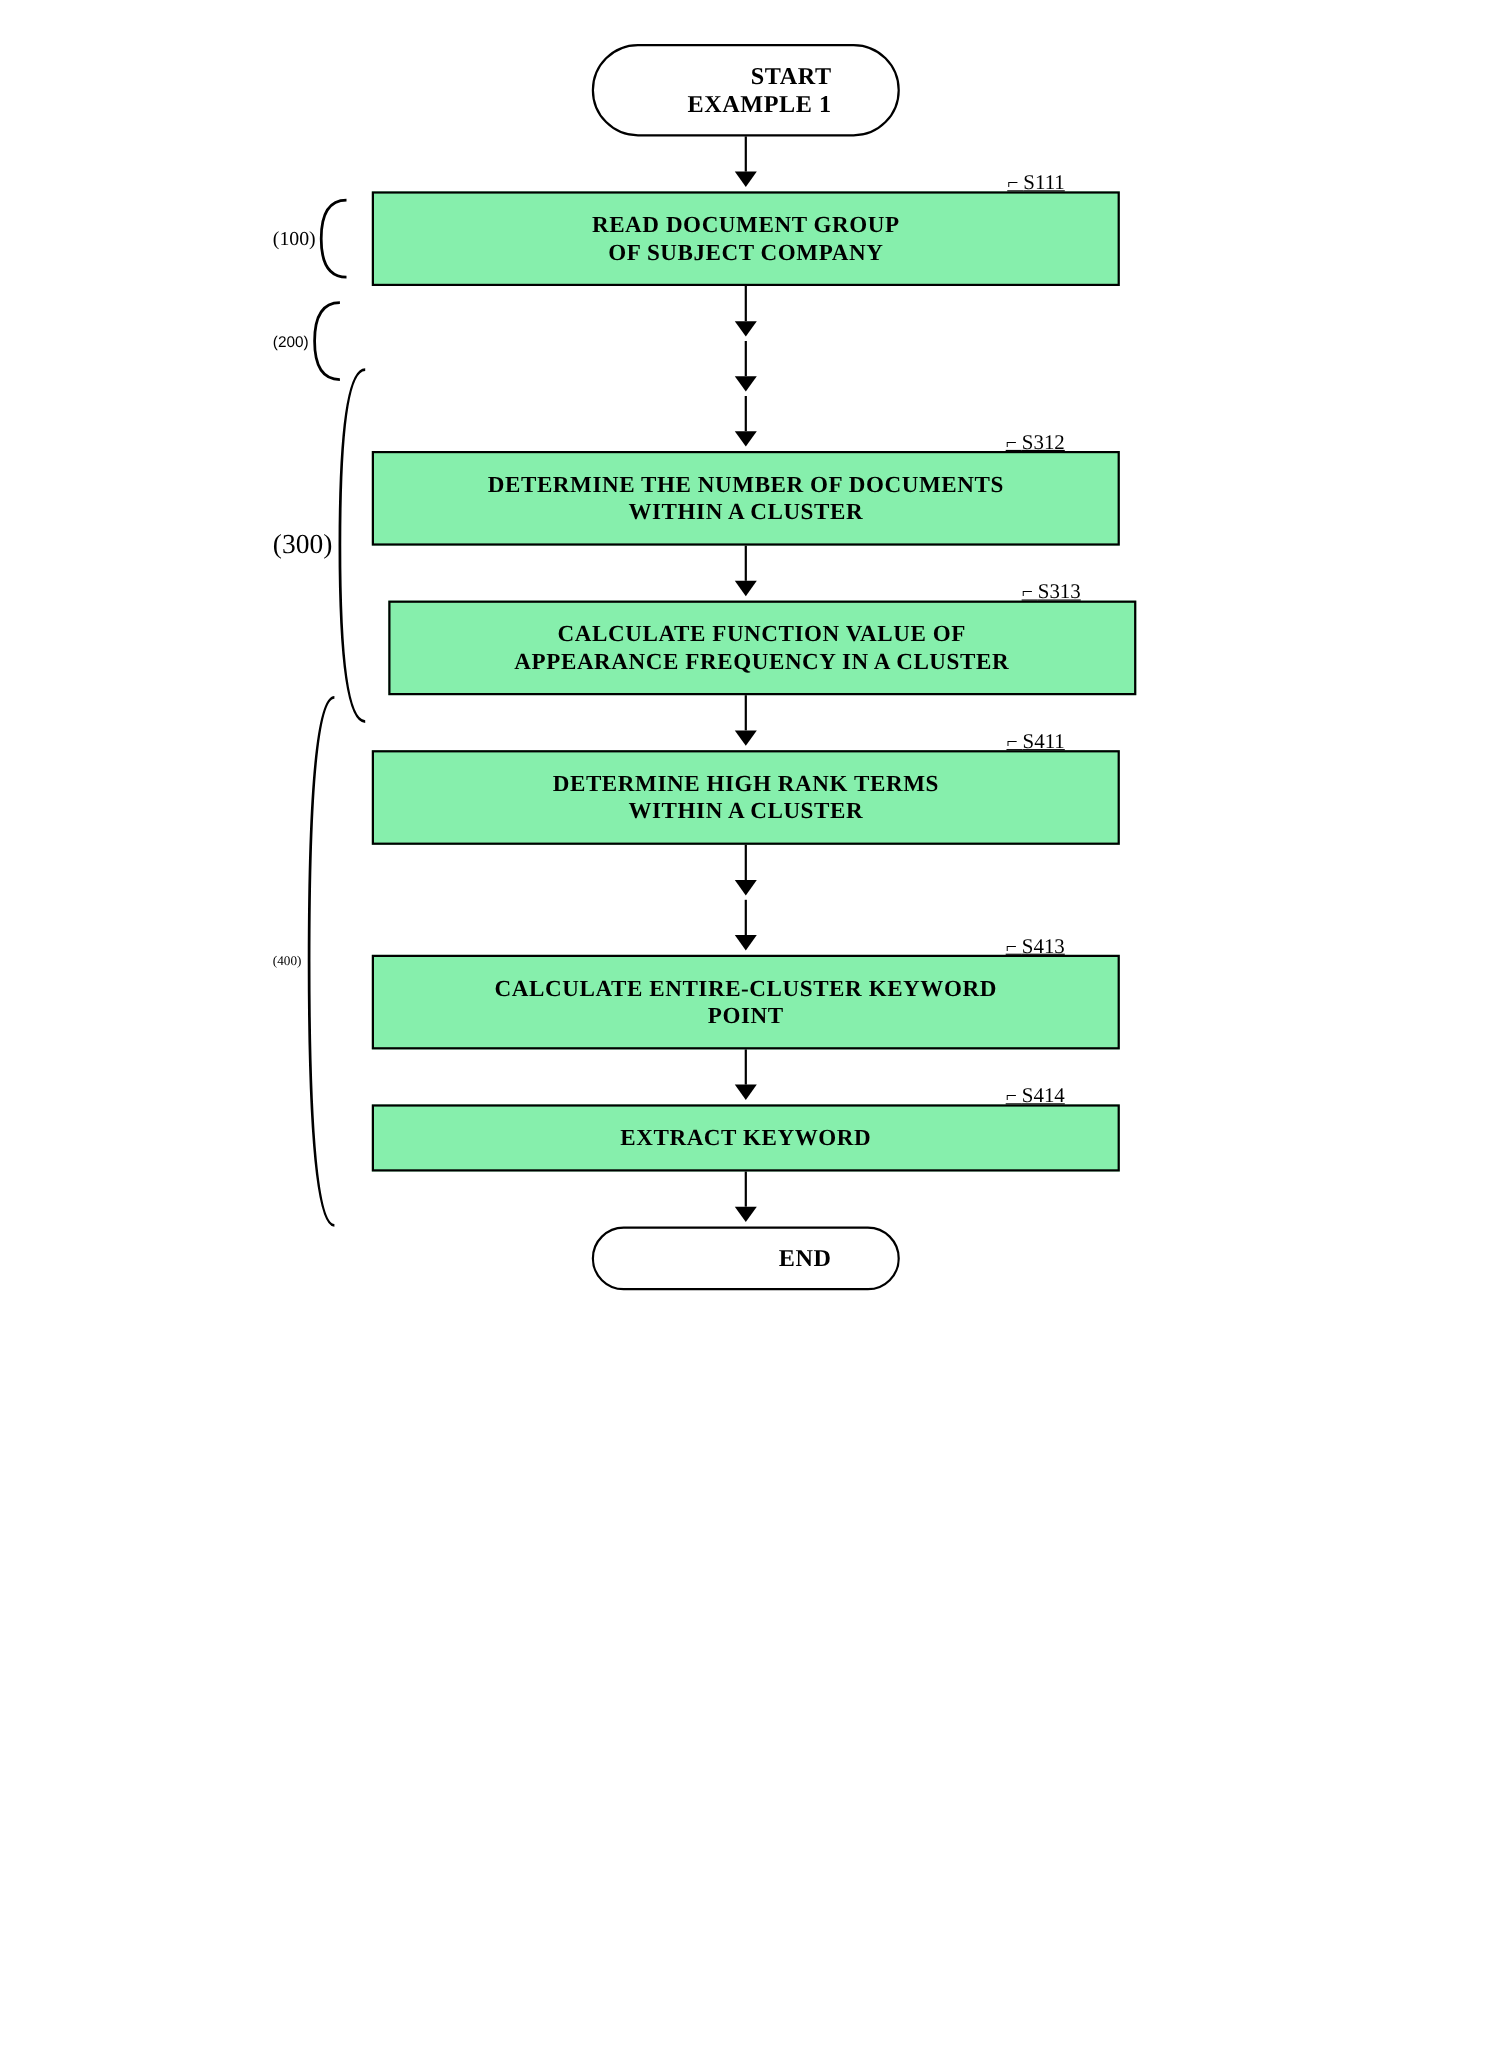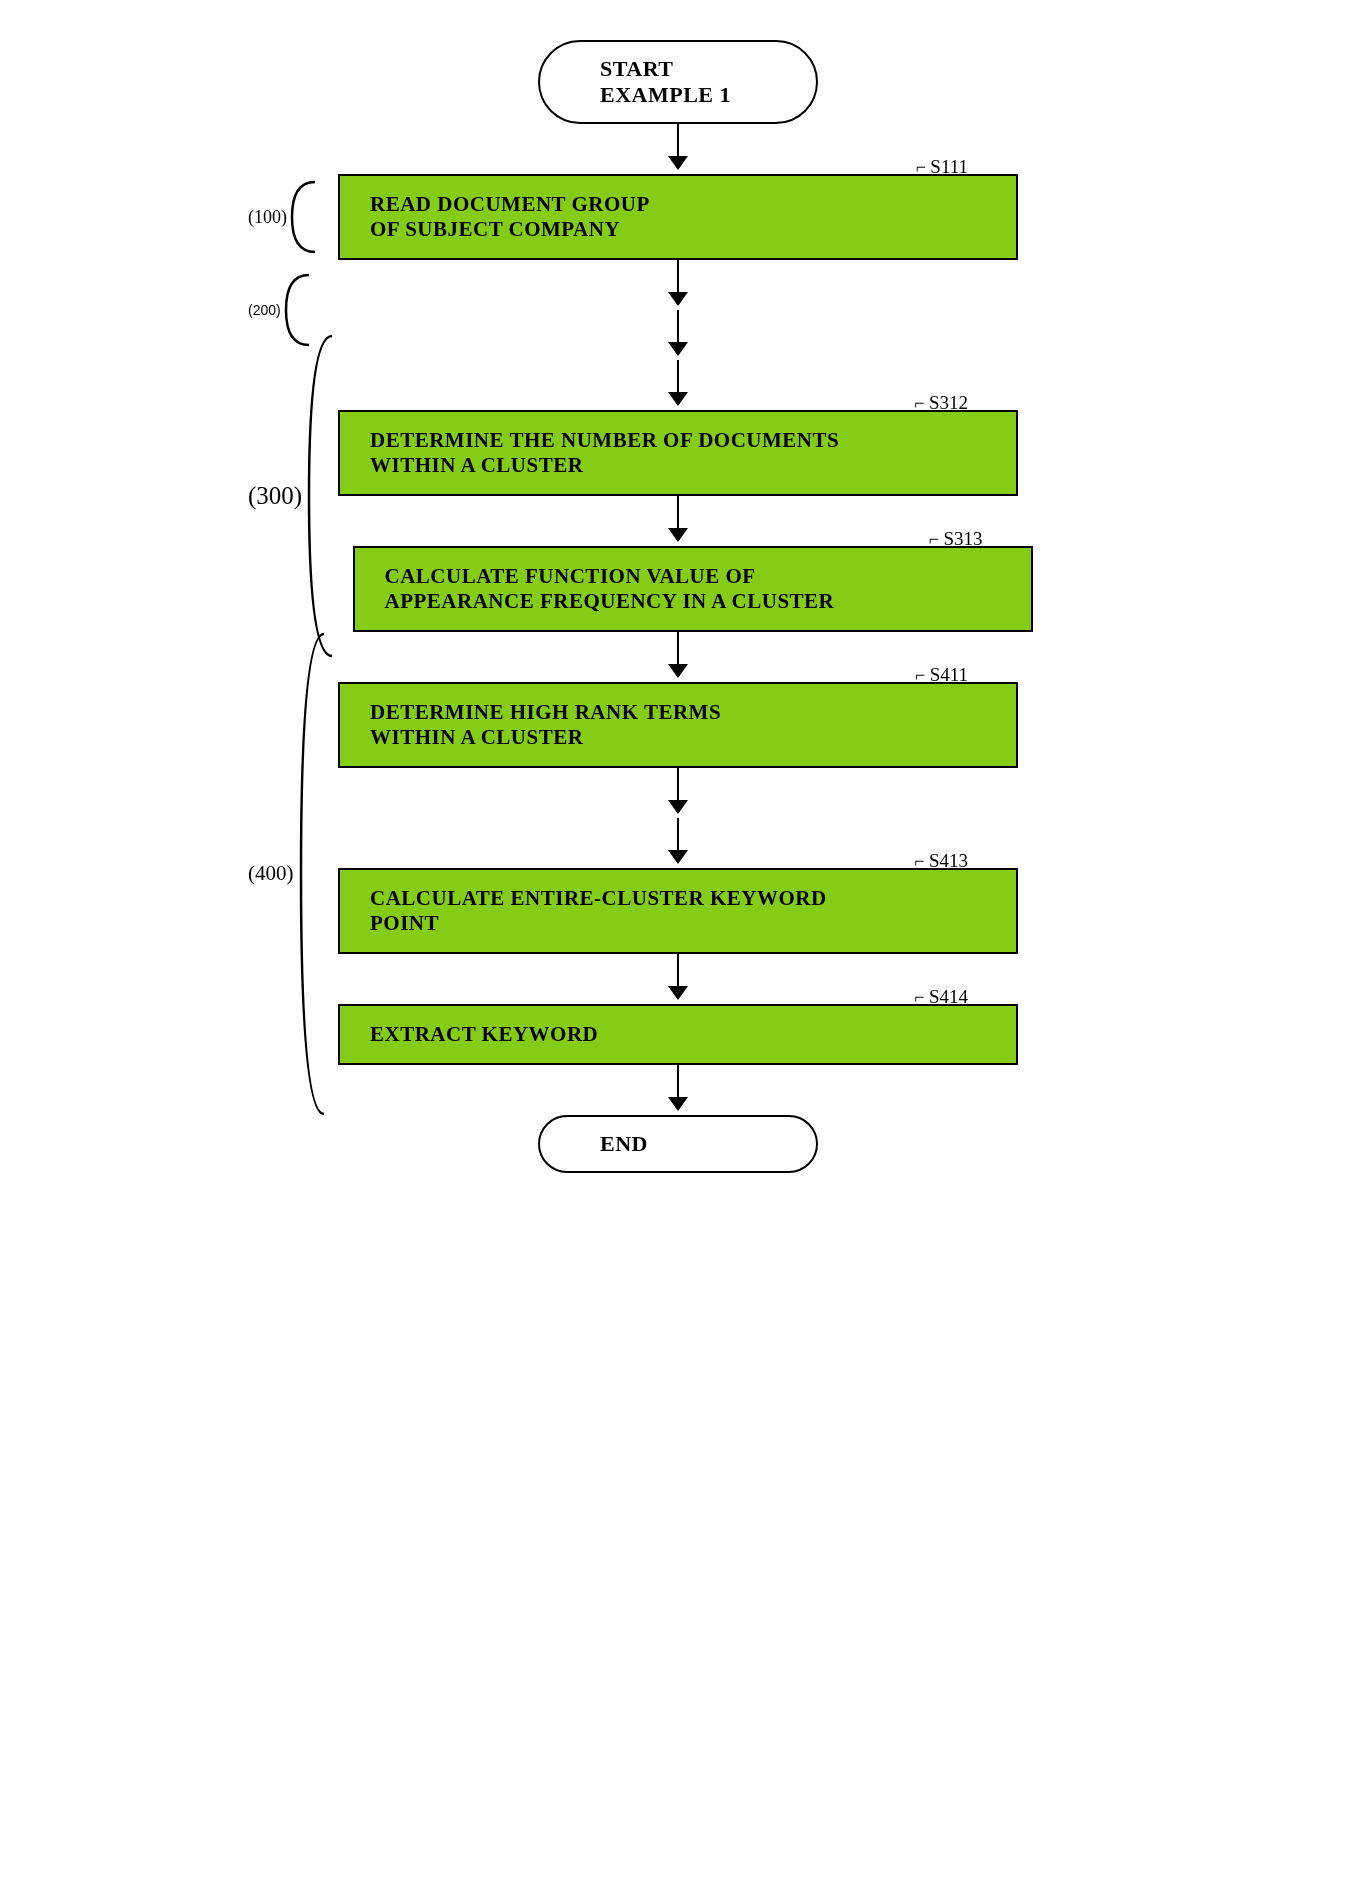--- a/index.html
+++ b/index.html
@@ -20,37 +20,37 @@
       display: flex;
       flex-direction: column;
       align-items: center;
     }
 
     
     .pill {
       border: 2.5px solid #000;
       border-radius: 50px;
       padding: 14px 60px;
-      text-align: left;
+      text-align: right;
       font-size: 22px;
       font-weight: bold;
       letter-spacing: 0.5px;
       background: #fff;
       min-width: 280px;
     }
 
     
     .box {
       border: 2.5px solid #000;
       padding: 16px 30px;
-      text-align: left;
+      text-align: center;
       font-size: 21px;
       font-weight: bold;
       letter-spacing: 0.5px;
-      background: #84cc16;
+      background: #86efac;
       width: 680px;
     }
 
     
     .arrow-down {
       display: flex;
       flex-direction: column;
       align-items: center;
       height: 50px;
       position: relative;
@@ -169,21 +169,21 @@
         <div class="box">CALCULATE FUNCTION VALUE OF<br>APPEARANCE FREQUENCY IN A CLUSTER</div>
       </div>
     </div>
   </div>
 
   <div class="arrow-down"></div>
 
   <div style="display:flex; width:100%; align-items:flex-start; justify-content:center; position:relative;">
 
     <div style="display:flex; align-items:center; position:absolute; left:20px; top:0; bottom:0; height:100%;">
-      <span style="font-size:21px; font-family:'Times New Roman',serif; margin-right:2px;">(400)</span>
+      <span style="font-size:12px; font-family:'Times New Roman',serif; margin-right:2px;">(400)</span>
       <svg width="30" height="500" viewBox="0 0 30 500">
         <path d="M28,10 Q5,10 5,250 Q5,490 28,490" fill="none" stroke="#000" stroke-width="2.5"></path>
       </svg>
     </div>
 
     <div class="center-col">
 
       <div style="position:relative; width:100%; display:flex; justify-content:center;">
         <div class="step-label">S411</div>
         <div class="box">DETERMINE HIGH RANK TERMS<br>WITHIN A CLUSTER</div>

